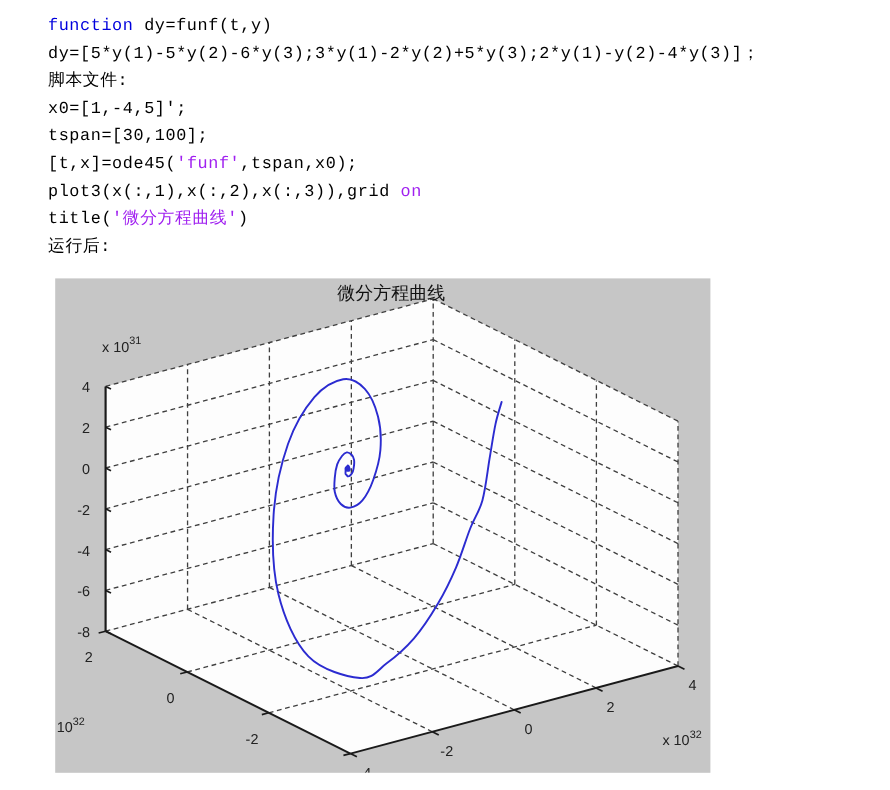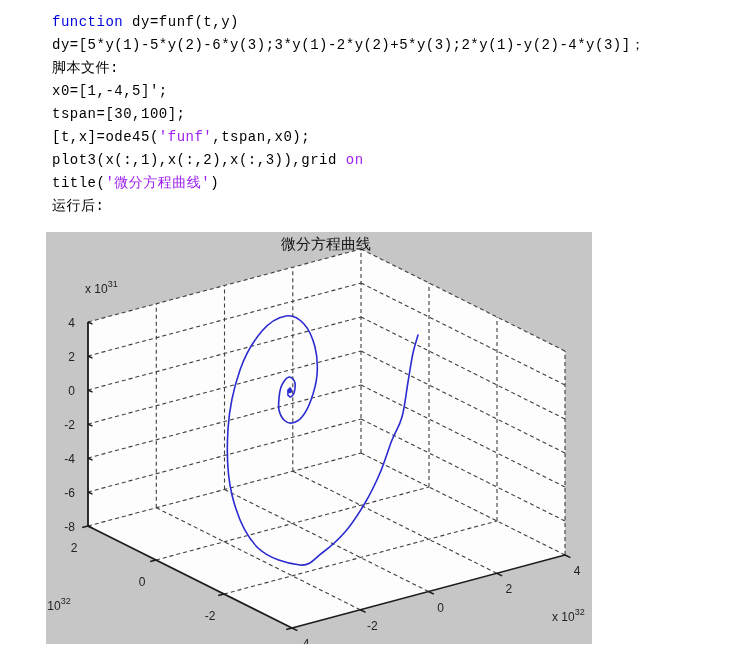--- a/index.html
+++ b/index.html
@@ -6,21 +6,21 @@
     --kw:#0000dd; --str:#a020f0; --code:#000000;
     --figbg:#c6c6c6; --wall:#fdfdfd; --grid:#3f3f3f; --axis:#1a1a1a;
     --curve:#2b2bd0; --label:#222222;
   }
   html,body{margin:0;padding:0;}
   body{
     width:742px;height:658px;position:relative;background:#ffffff;
     overflow:hidden;font-family:"Liberation Sans", sans-serif;
   }
   .code-block{
-    position:absolute;left:52px;top:11px;
+    position:absolute;left:40px;top:11px;
     font-family:"Liberation Mono","DejaVu Sans Mono",monospace;
     font-size:14px;line-height:23px;letter-spacing:0.5px;
     color:var(--code);white-space:pre;
   }
   .c-kw{color:var(--kw);}
   .c-str{color:var(--str);}
   .c-plain{color:var(--code);}
   .figure{
     position:absolute;left:46px;top:232px;width:546px;height:412px;
     background:var(--figbg);overflow:hidden;

